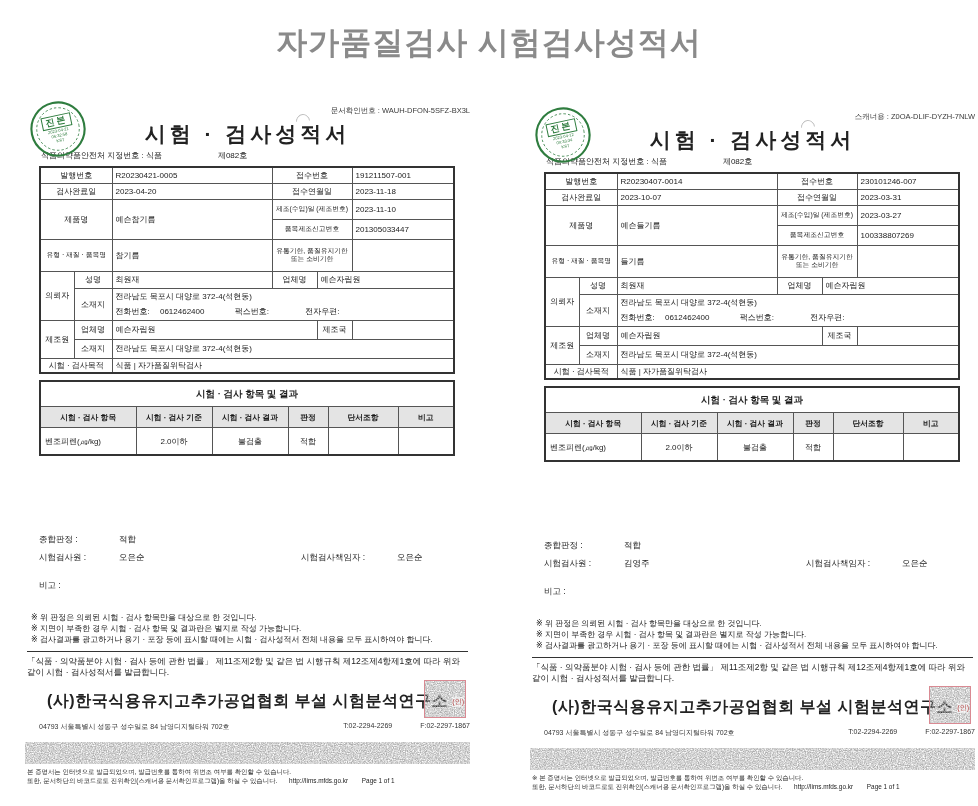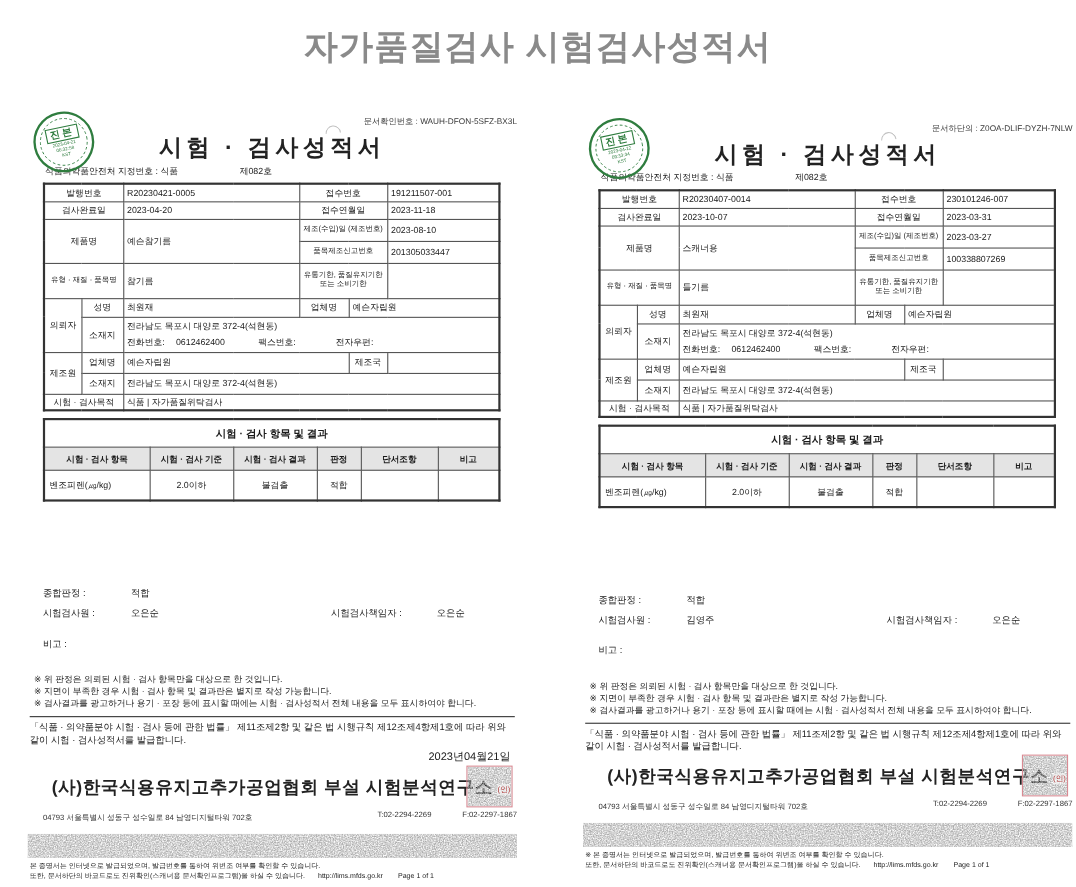--- a/index.html
+++ b/index.html
@@ -135,21 +135,21 @@
       <tr class="h16">
         <td colspan="2" class="lbl">검사완료일</td>
         <td colspan="2" class="val">2023-04-20</td>
         <td colspan="2" class="lbl">접수연월일</td>
         <td class="val">2023-11-18</td>
       </tr>
       <tr class="h20">
         <td colspan="2" rowspan="2" class="lbl">제품명</td>
         <td colspan="2" rowspan="2" class="val">예슨참기름</td>
         <td colspan="2" class="sm">제조(수입)일 (제조번호)</td>
-        <td class="val">2023-08-10</td>
+        <td class="val">2023-11-10</td>
       </tr>
       <tr class="h20">
         <td colspan="2" class="sm">품목제조신고번호</td>
         <td class="val">201305033447</td>
       </tr>
       <tr class="h32">
         <td colspan="2" class="sm">유형 · 재질 · 품목명</td>
         <td colspan="2" class="val">참기름</td>
         <td colspan="2" class="sm">유통기한, 품질유지기한 또는 소비기한</td>
         <td class="val"></td>
@@ -238,21 +238,20 @@
     </div>
 
     <div class="notes">
       <div>※ 위 판정은 의뢰된 시험 · 검사 항목만을 대상으로 한 것입니다.</div>
       <div>※ 지면이 부족한 경우 시험 · 검사 항목 및 결과란은 별지로 작성 가능합니다.</div>
       <div>※ 검사결과를 광고하거나 용기 · 포장 등에 표시할 때에는 시험 · 검사성적서 전체 내용을 모두 표시하여야 합니다.</div>
     </div>
 
     <div class="legal-box">
       <div class="legal-text">「식품 · 의약품분야 시험 · 검사 등에 관한 법률」 제11조제2항 및 같은 법 시행규칙 제12조제4항제1호에 따라 위와 같이 시험 · 검사성적서를 발급합니다.</div>
-      <div class="issue-date">2023년04월21일</div>
     </div>
 
     <div class="org-row">
       <span class="org-name">(사)한국식용유지고추가공업협회 부설 시험분석연구소</span>
       <span class="seal">
         <svg>
               <rect width="100%" height="100%" filter="url(#noiseF)"></rect>
             </svg>
         <span class="seal-txt">(인)</span>
       </span>
@@ -290,21 +289,21 @@
           <circle cx="30" cy="30" r="22" fill="none" stroke="#2f7d3f" stroke-width="0.8" stroke-dasharray="2.5 2.2"></circle>
         </svg>
         <div class="stamp-inner">
           <div class="stamp-label">진본</div>
           <div class="stamp-date">2023-04-12</div>
           <div class="stamp-date">09:33:34</div>
           <div class="stamp-date">KST</div>
         </div>
       </div>
       <div class="curl"></div>
-      <div class="confirm">문서하단의 : Z0OA-DLIF-DYZH-7NLW</div>
+      <div class="confirm">스캐너용 : Z0OA-DLIF-DYZH-7NLW</div>
       <div class="doc-title">시험 · 검사성적서</div>
     </div>
     <div class="designation">
       <span>식품의약품안전처 지정번호 : 식품</span><span class="desig-no">제082호</span>
     </div>
 
     <table class="info-table">
       <colgroup>
             <col style="width:34px">
             <col style="width:38px">
@@ -322,21 +321,21 @@
         <td class="val">230101246-007</td>
       </tr>
       <tr class="h16">
         <td colspan="2" class="lbl">검사완료일</td>
         <td colspan="2" class="val">2023-10-07</td>
         <td colspan="2" class="lbl">접수연월일</td>
         <td class="val">2023-03-31</td>
       </tr>
       <tr class="h20">
         <td colspan="2" rowspan="2" class="lbl">제품명</td>
-        <td colspan="2" rowspan="2" class="val">스캐너용</td>
+        <td colspan="2" rowspan="2" class="val">예슨들기름</td>
         <td colspan="2" class="sm">제조(수입)일 (제조번호)</td>
         <td class="val">2023-03-27</td>
       </tr>
       <tr class="h20">
         <td colspan="2" class="sm">품목제조신고번호</td>
         <td class="val">100338807269</td>
       </tr>
       <tr class="h32">
         <td colspan="2" class="sm">유형 · 재질 · 품목명</td>
         <td colspan="2" class="val">들기름</td>

